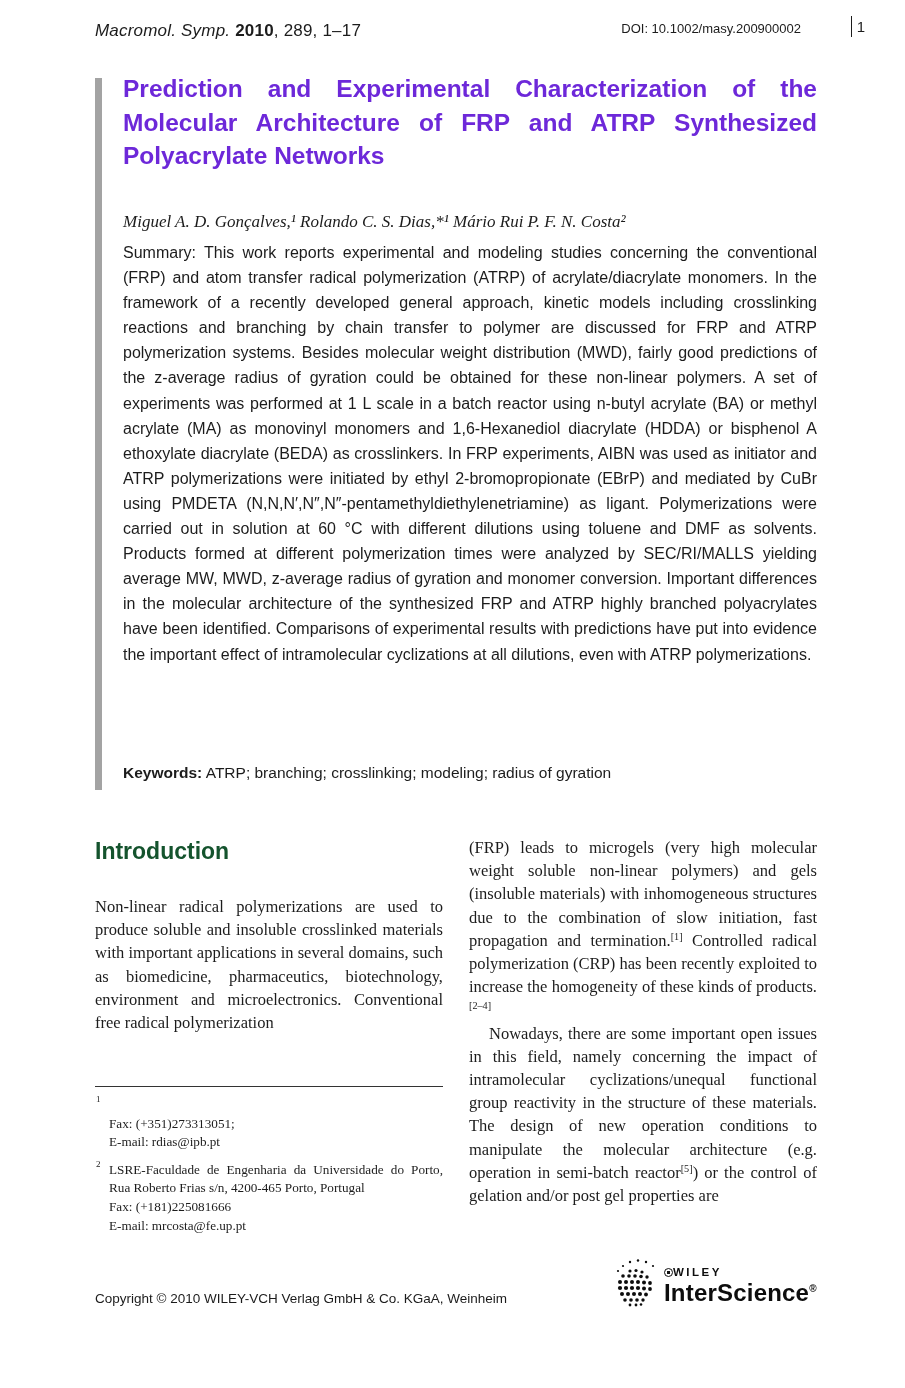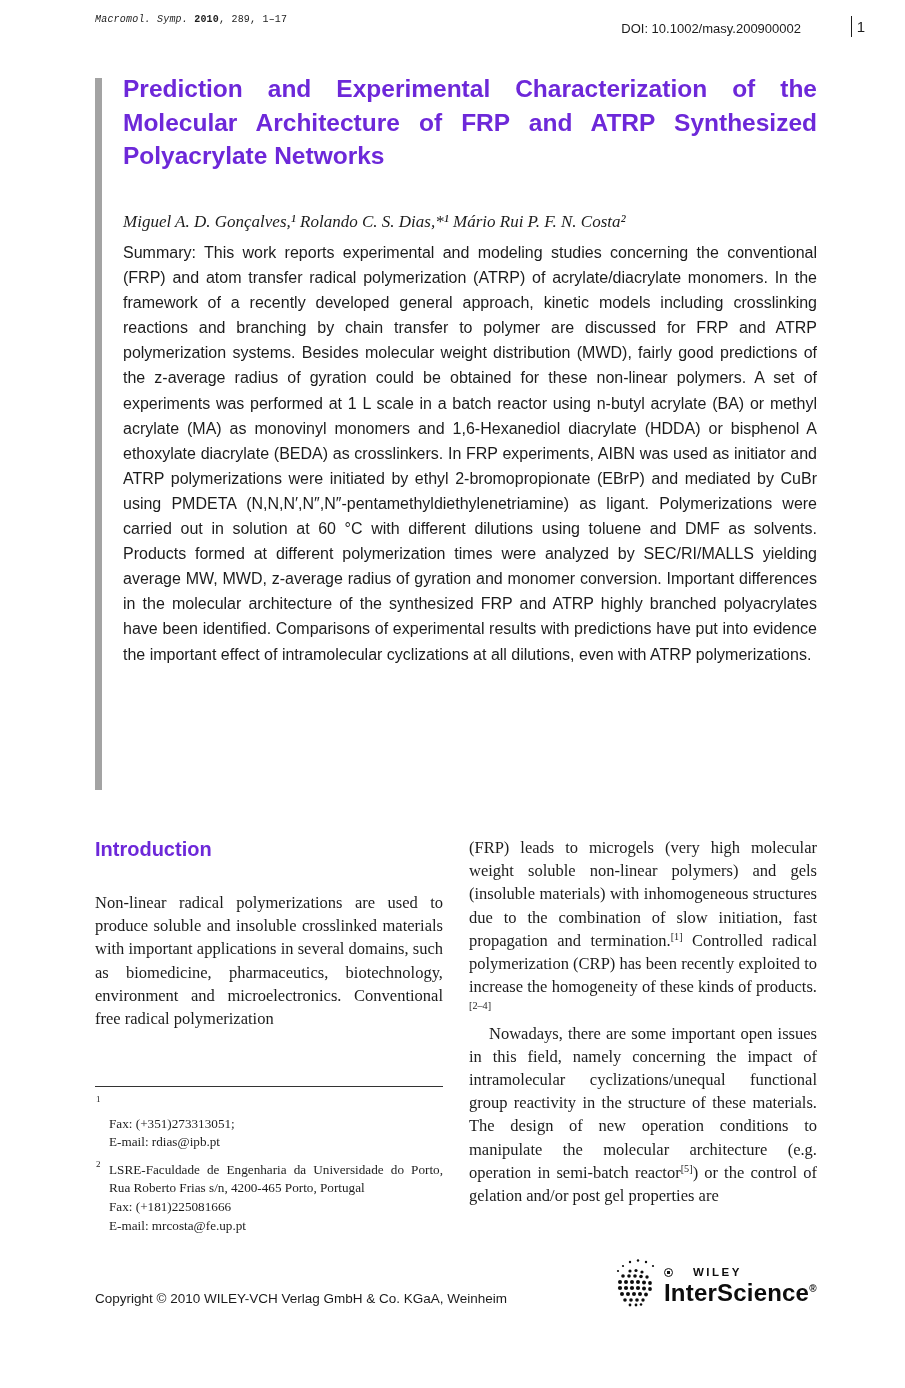--- a/index.html
+++ b/index.html
@@ -4,21 +4,21 @@
 <style>
   * { margin:0; padding:0; box-sizing:border-box; }
   html,body { background:#ffffff; }
   body {
     width:905px; height:1388px; position:relative; overflow:hidden;
     font-family:"Liberation Serif", serif; color:#1c1c1c;
   }
   .page { position:absolute; inset:0; }
 
   
-  .journal-ref { position:absolute; left:95px; top:14px; font-family:Liberation Mono, monospace; font-size:10px; letter-spacing:0.2px; }
+  .journal-ref { position:absolute; left:95px; top:21px; font-family:Liberation Sans, sans-serif; font-size:17px; letter-spacing:0.2px; }
   .jr-italic { font-style:italic; }
   .jr-bold { font-weight:bold; }
   .doi { position:absolute; right:104px; top:21px; font-family:"Liberation Sans", sans-serif; font-size:13px; }
   .pagenum { position:absolute; right:40px; top:16px; font-family:"Liberation Sans", sans-serif; font-size:15px; line-height:21px; border-left:1.5px solid #1c1c1c; padding-left:5px; }
 
   
   .title-bar { position:absolute; left:95px; top:78px; width:7px; height:712px; background:#a3a3a3; }
   .title {
     position:absolute; left:123px; top:72px; width:694px;
     font-family:"Liberation Sans", sans-serif; font-weight:bold;
@@ -30,40 +30,40 @@
     font-family:"Liberation Sans", sans-serif; font-size:16px; line-height:25.1px;
     text-align:justify;
   }
   .summary .s-label { font-weight:normal;margin-top:36px; }
   .keywords { position:absolute; left:123px; top:764px; width:694px; font-family:"Liberation Sans", sans-serif; font-size:15.5px; }
   .keywords b { font-weight:bold; }
 
   
   .columns { position:absolute; left:95px; top:836px; width:722px; display:flex; justify-content:space-between; }
   .col { width:348px; }
-  .section-heading { font-family:"Liberation Sans", sans-serif; font-size:20px; font-weight:bold; margin:2px 0 30px 0; color:#6d28d9; }
+  .section-heading { font-family:"Liberation Sans", sans-serif; font-size:23px; font-weight:bold; margin:2px 0 30px 0; color:#14532d; }
   .bodytext { font-size:16.5px; line-height:23.2px; text-align:justify; }
   .bodytext.indent { text-indent:20px; }
   sup { font-size:0.62em; line-height:0; vertical-align:super; }
 
   
   .footnotes {
     position:absolute; left:95px; top:1086px; width:348px;
     border-top:1px solid #333; padding-top:9px;
     font-size:13.2px; line-height:18.6px;
   }
   .footnote { position:relative; padding-left:14px; margin-bottom:9px; text-align:justify; }
   .fn-marker { position:absolute; left:1px; top:3px; font-size:9px; }
 
   
   .copyright { position:absolute; left:95px; top:1291px; font-family:"Liberation Sans", sans-serif; font-size:13.5px;text-align:right; }
   .logo { position:absolute; left:610px; top:1256px; display:flex; align-items:flex-start; }
   .globe { display:block; }
   .logo-text { display:flex; flex-direction:column; margin-left:2px; margin-top:10px; font-family:"Liberation Sans", sans-serif; color:#0d0d0d; }
-  .logo-wiley { font-size:11.5px; font-weight:bold; letter-spacing:2.5px; display:flex; align-items:center; gap:20px; }
+  .logo-wiley { font-size:11.5px; font-weight:bold; letter-spacing:2.5px; display:flex; align-items:center; gap:0; }
   .wiley-mark {
     width:9px; height:9px; border:1.3px solid #111; border-radius:50%; display:inline-block;
     background:radial-gradient(circle at 50% 50%, #111 0 1.6px, transparent 1.7px);
   }
   .logo-is { font-size:24px; font-weight:bold; letter-spacing:0.2px; margin-top:1px; }
   .logo-is sup { font-size:10px; }
 </style>
 </head>
 <body>
 
@@ -75,20 +75,21 @@
   </div>
   <div class="doi">DOI: 10.1002/masy.200900002</div>
   <div class="pagenum">1</div>
 
   <div class="title-bar"></div>
   <h1 class="title">Prediction and Experimental Characterization of the Molecular Architecture of FRP and ATRP Synthesized Polyacrylate Networks</h1>
   <div class="authors">Miguel A. D. Gonçalves,¹ Rolando C. S. Dias,*¹ Mário Rui P. F. N. Costa²</div>
 
   <p class="summary"><b class="s-label">Summary:</b> <span>This work reports experimental and modeling studies concerning the conventional (FRP) and atom transfer radical polymerization (ATRP) of acrylate/diacrylate monomers. In the framework of a recently developed general approach, kinetic models including crosslinking reactions and branching by chain transfer to polymer are discussed for FRP and ATRP polymerization systems. Besides molecular weight distribution (MWD), fairly good predictions of the z-average radius of gyration could be obtained for these non-linear polymers. A set of experiments was performed at 1 L scale in a batch reactor using n-butyl acrylate (BA) or methyl acrylate (MA) as monovinyl monomers and 1,6-Hexanediol diacrylate (HDDA) or bisphenol A ethoxylate diacrylate (BEDA) as crosslinkers. In FRP experiments, AIBN was used as initiator and ATRP polymerizations were initiated by ethyl 2-bromopropionate (EBrP) and mediated by CuBr using PMDETA (N,N,N′,N″,N″-pentamethyldiethylenetriamine) as ligant. Polymerizations were carried out in solution at 60 °C with different dilutions using toluene and DMF as solvents. Products formed at different polymerization times were analyzed by SEC/RI/MALLS yielding average MW, MWD, z-average radius of gyration and monomer conversion. Important differences in the molecular architecture of the synthesized FRP and ATRP highly branched polyacrylates have been identified. Comparisons of experimental results with predictions have put into evidence the important effect of intramolecular cyclizations at all dilutions, even with ATRP polymerizations.</span></p>
 
+  <p class="keywords"><b>Keywords:</b> <span>ATRP; branching; crosslinking; modeling; radius of gyration</span></p>
 
   <div class="columns">
     <div class="col col-left">
       <h2 class="section-heading">Introduction</h2>
       <p class="bodytext">Non-linear radical polymerizations are used to produce soluble and insoluble crosslinked materials with important applications in several domains, such as biomedicine, pharmaceutics, biotechnology, environment and microelectronics. Conventional free radical polymerization</p>
     </div>
     <div class="col col-right">
       <p class="bodytext">(FRP) leads to microgels (very high molecular weight soluble non-linear polymers) and gels (insoluble materials) with inhomogeneous structures due to the combination of slow initiation, fast propagation and termination.<sup>[1]</sup> Controlled radical polymerization (CRP) has been recently exploited to increase the homogeneity of these kinds of products.<sup>[2–4]</sup></p>
       <p class="bodytext indent">Nowadays, there are some important open issues in this field, namely concerning the impact of intramolecular cyclizations/unequal functional group reactivity in the structure of these materials. The design of new operation conditions to manipulate the molecular architecture (e.g. operation in semi-batch reactor<sup>[5]</sup>) or the control of gelation and/or post gel properties are</p>
     </div>

